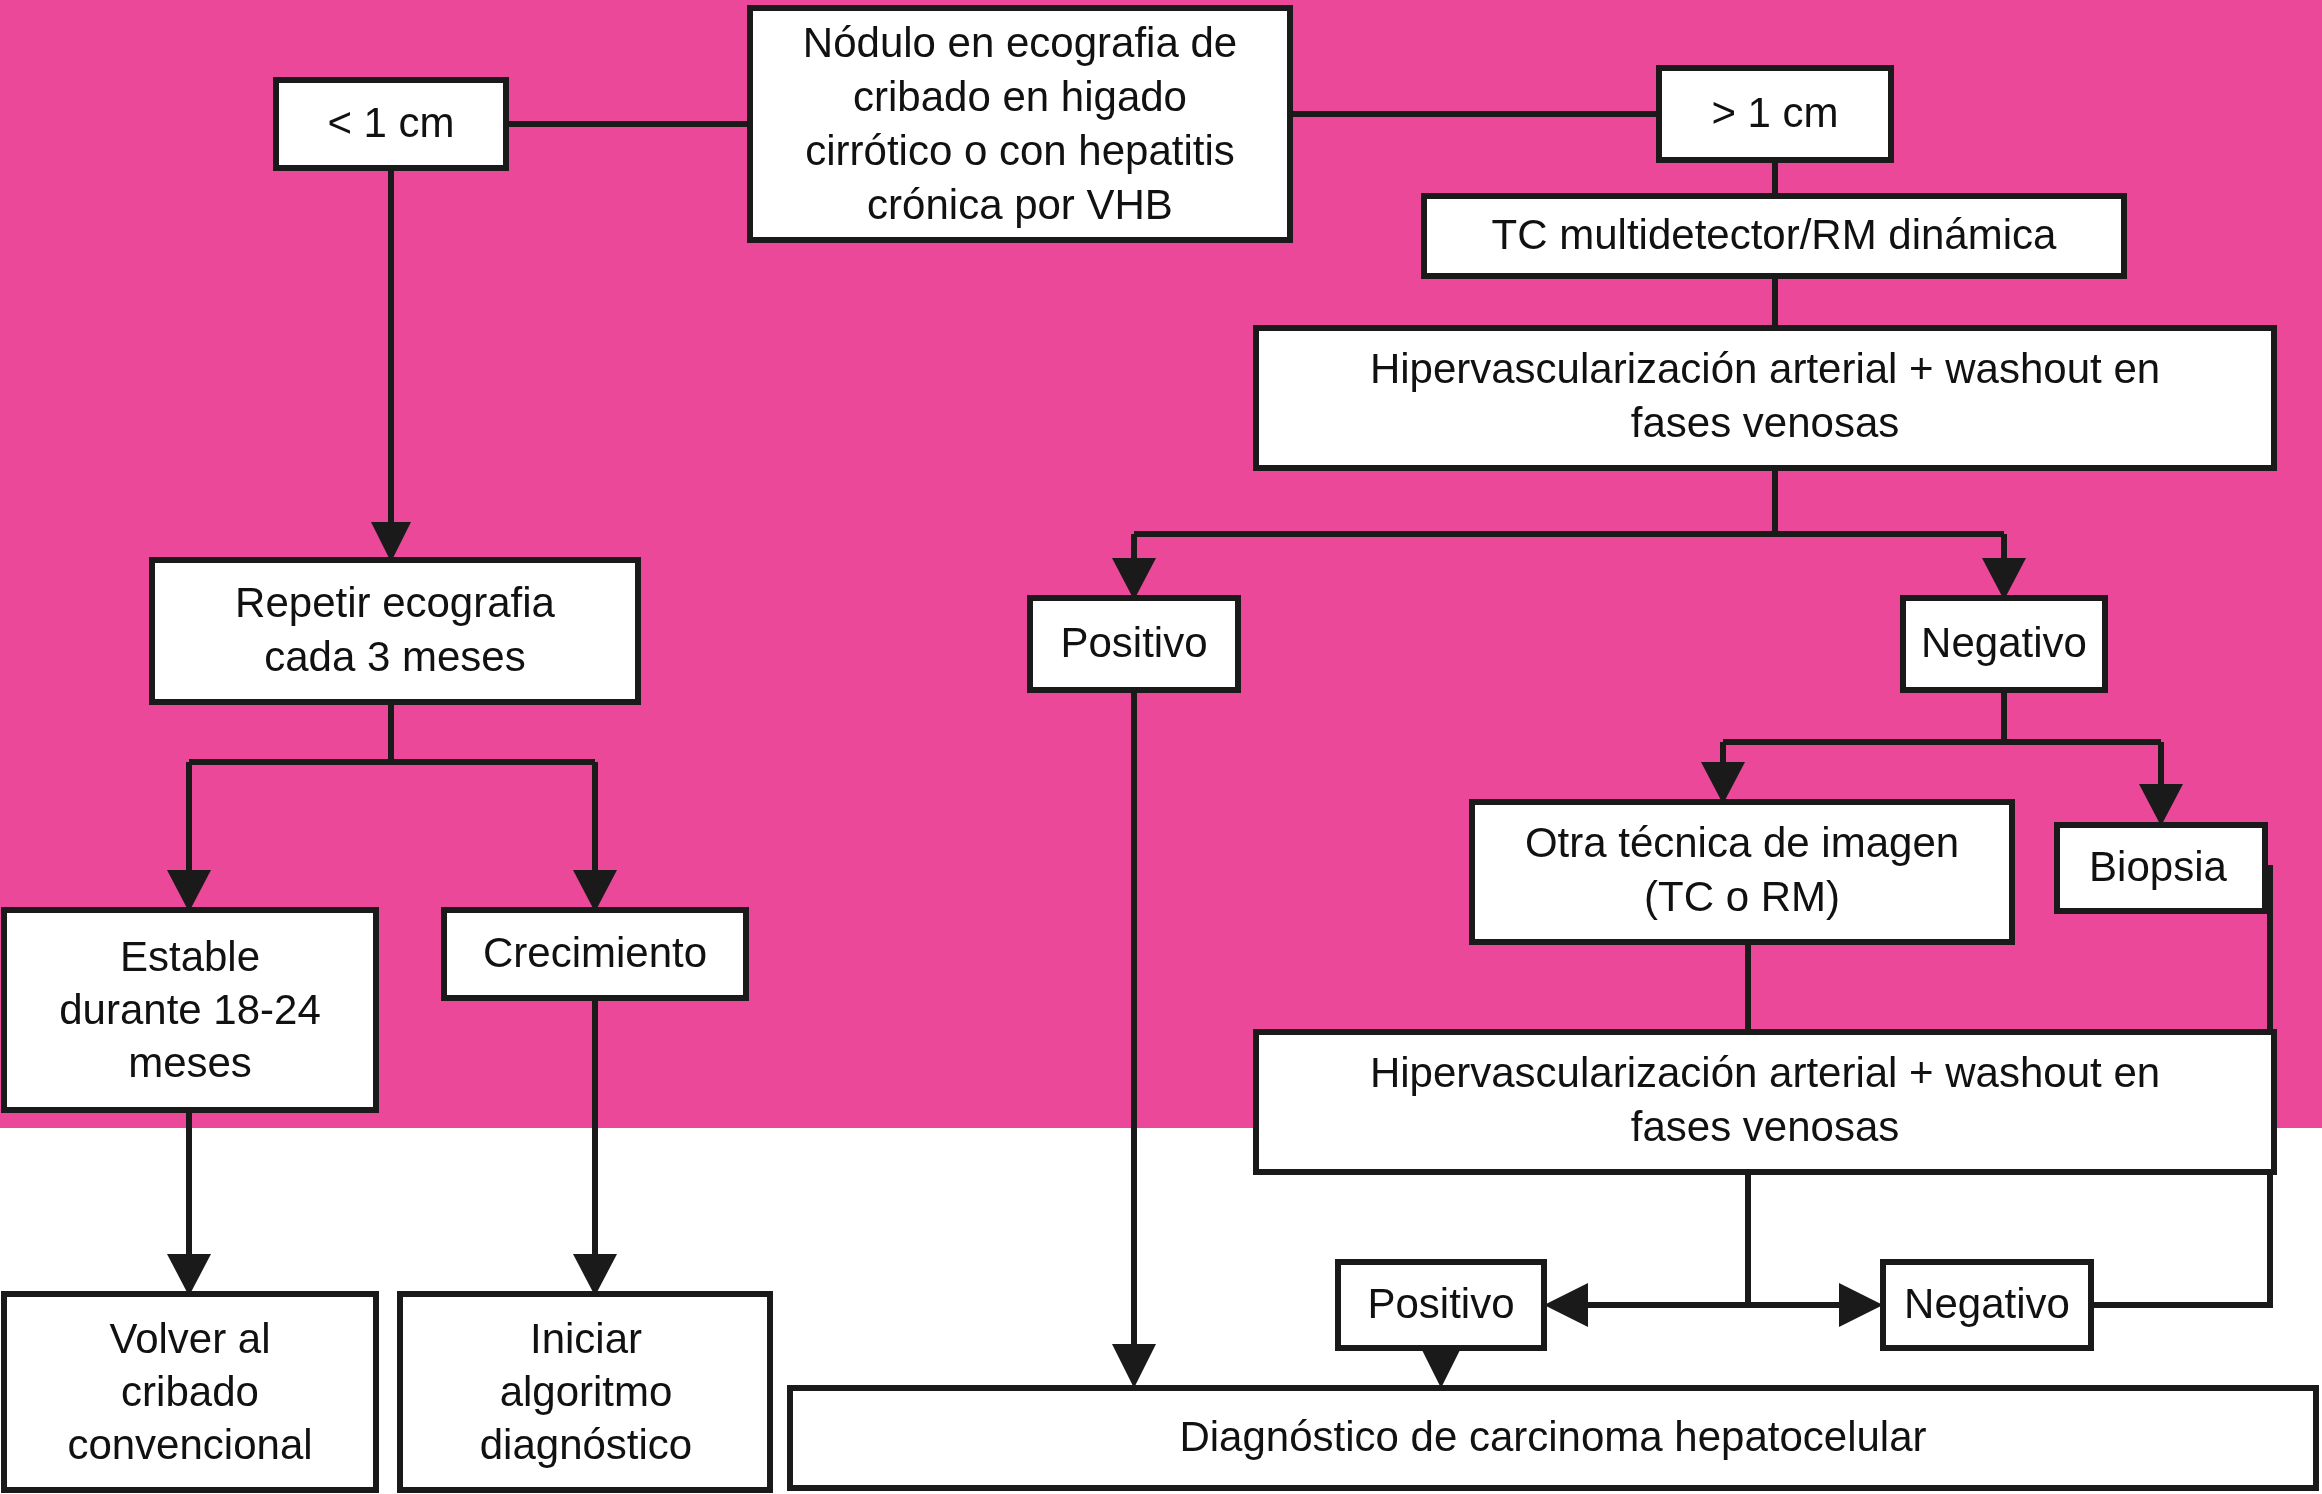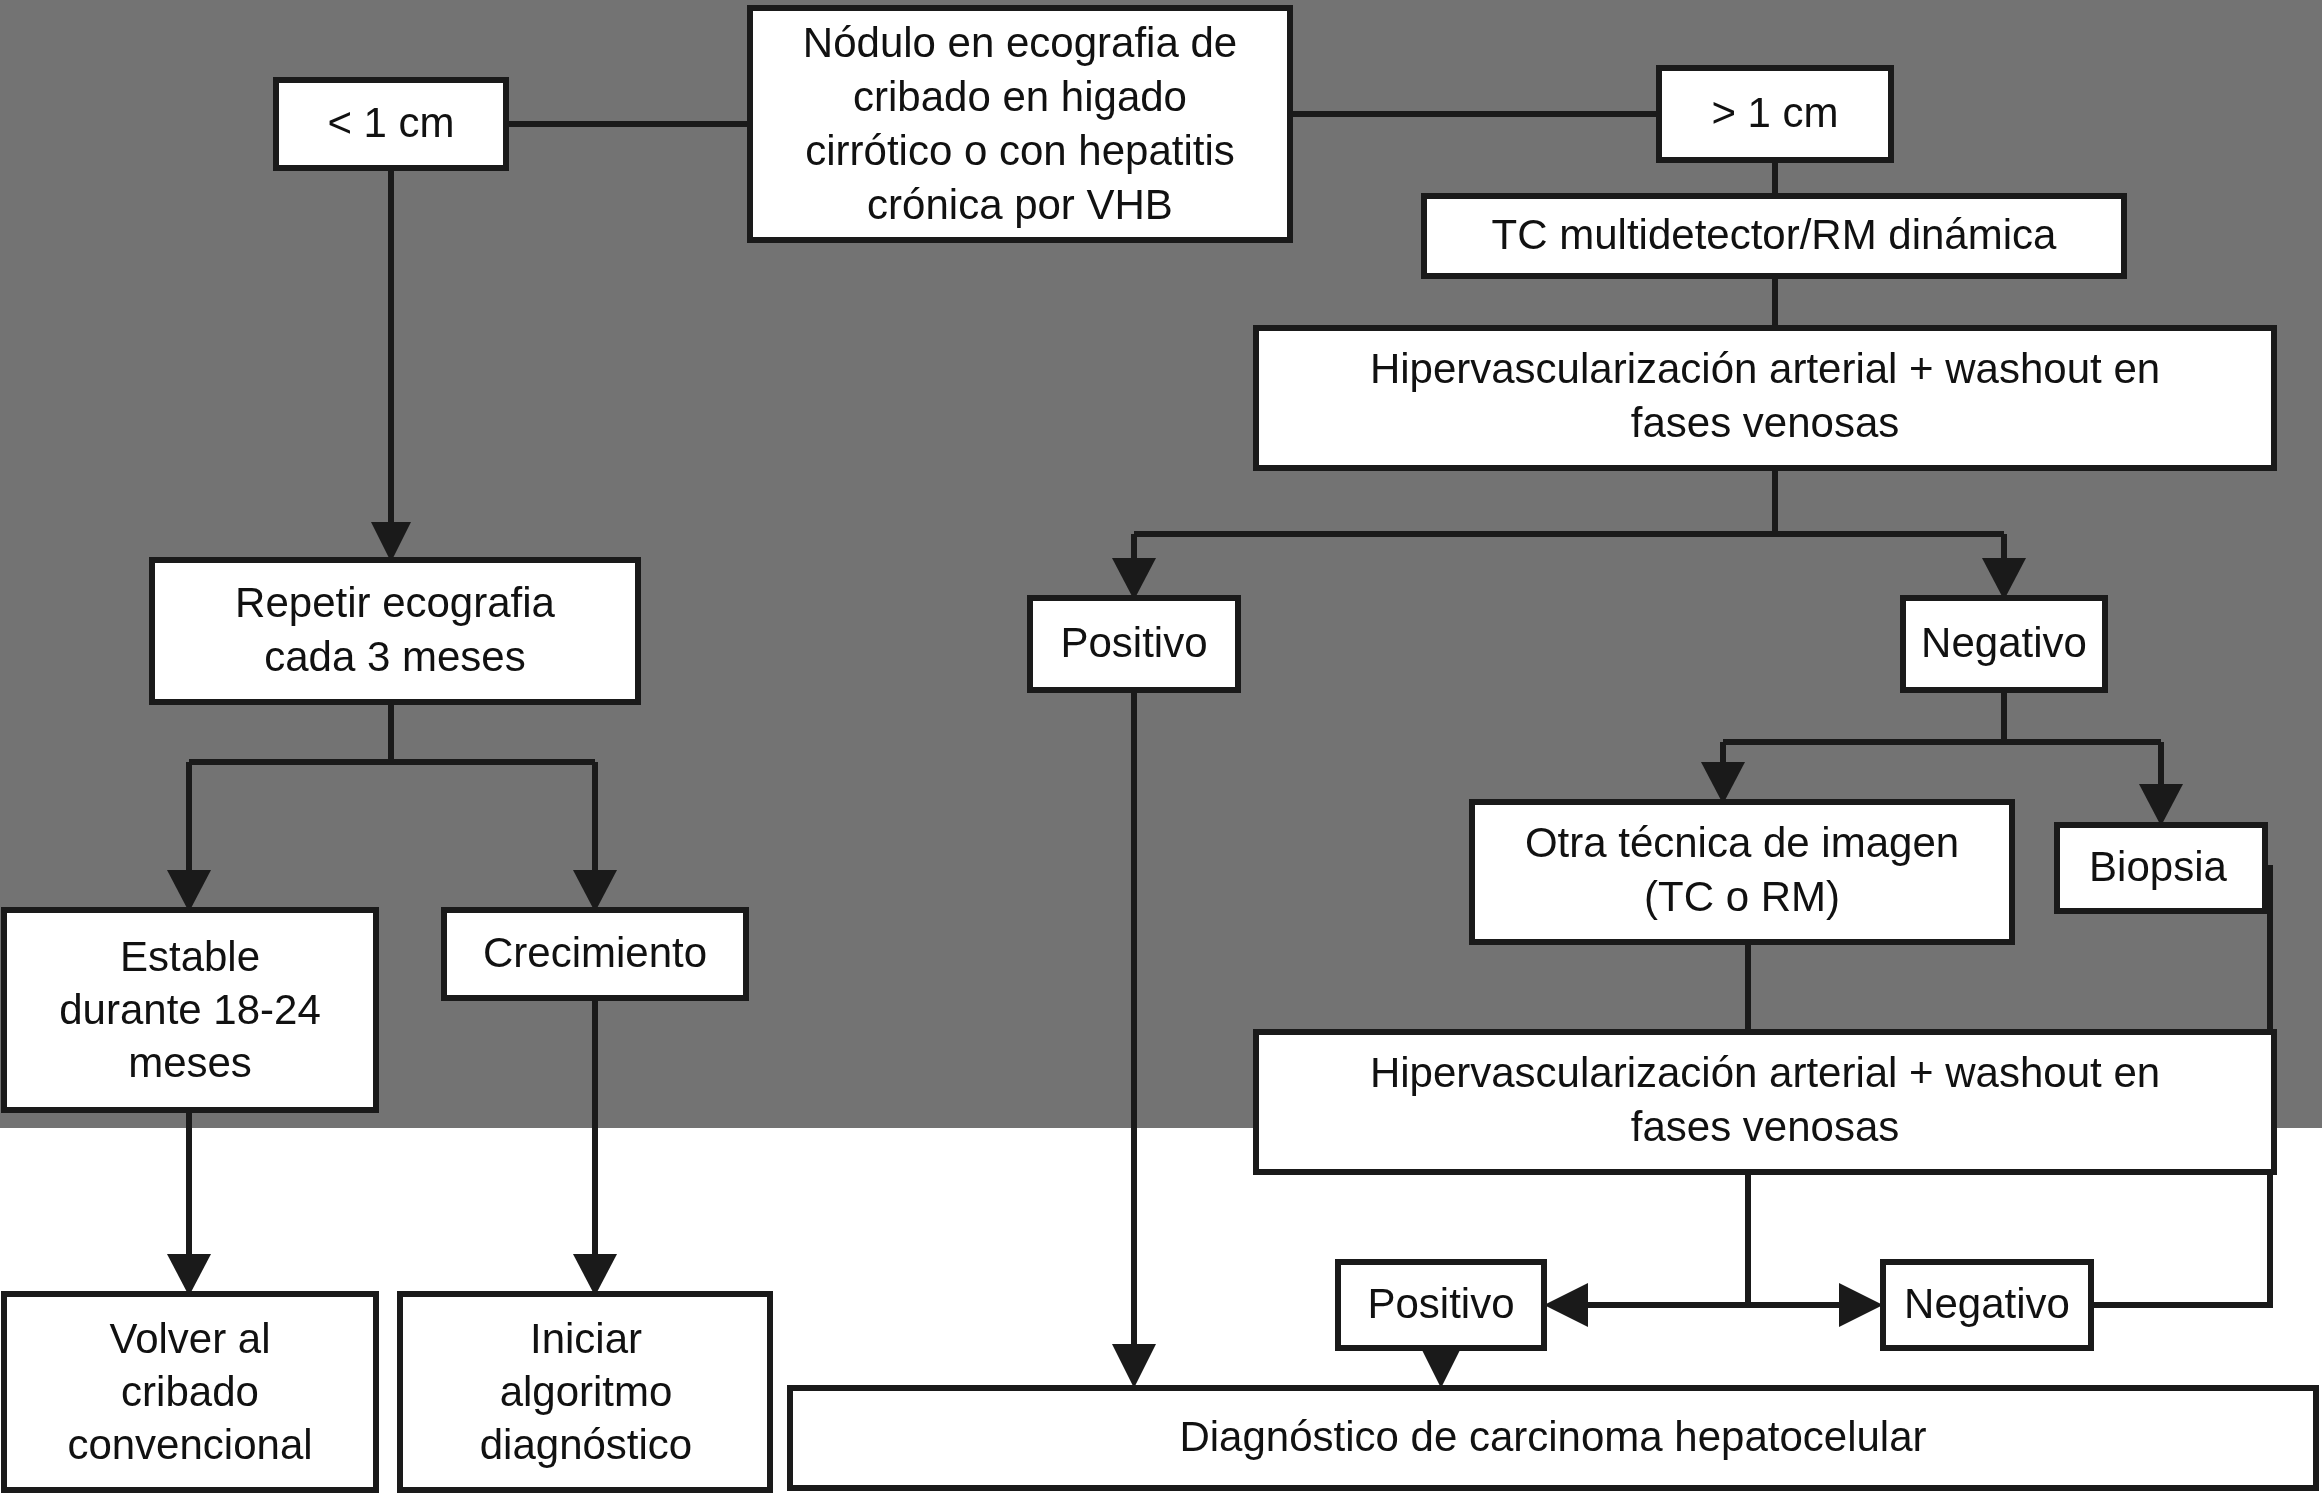--- a/index.html
+++ b/index.html
@@ -10,21 +10,21 @@
   body {
     width: 2322px;
     height: 1494px;
     font-family: "Liberation Sans", sans-serif;
     overflow: hidden;
   }
   #flowchart-root {
     position: relative;
     width: 2322px;
     height: 1128px;
-    background: #737373;
+    background: #ec4899;
   }
   svg#flow-svg {
     position: absolute;
     top: 0;
     left: 0;
     width: 2322px;
     height: 1494px;
     display: block;
   }
   .node-rect {

